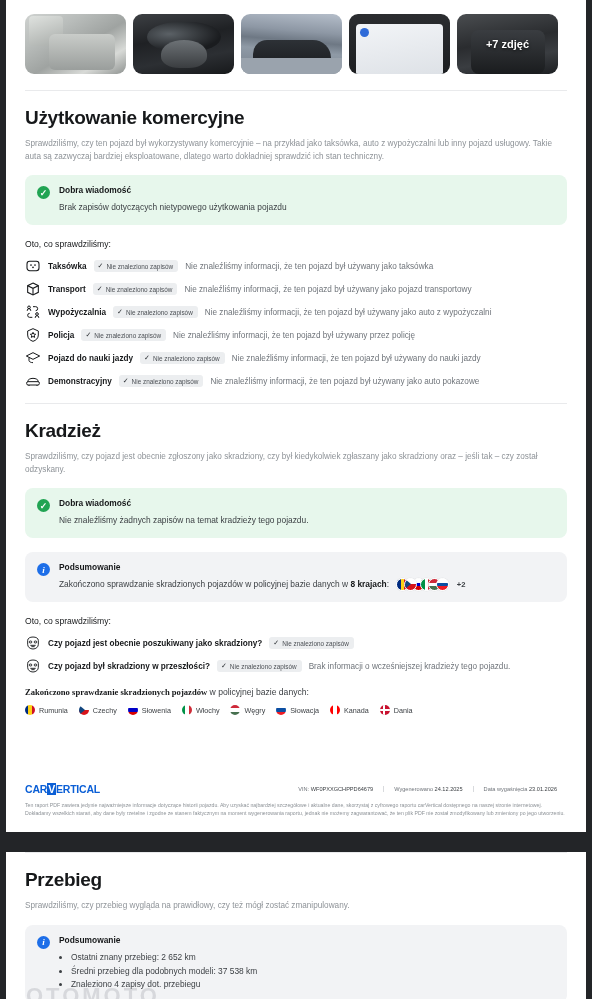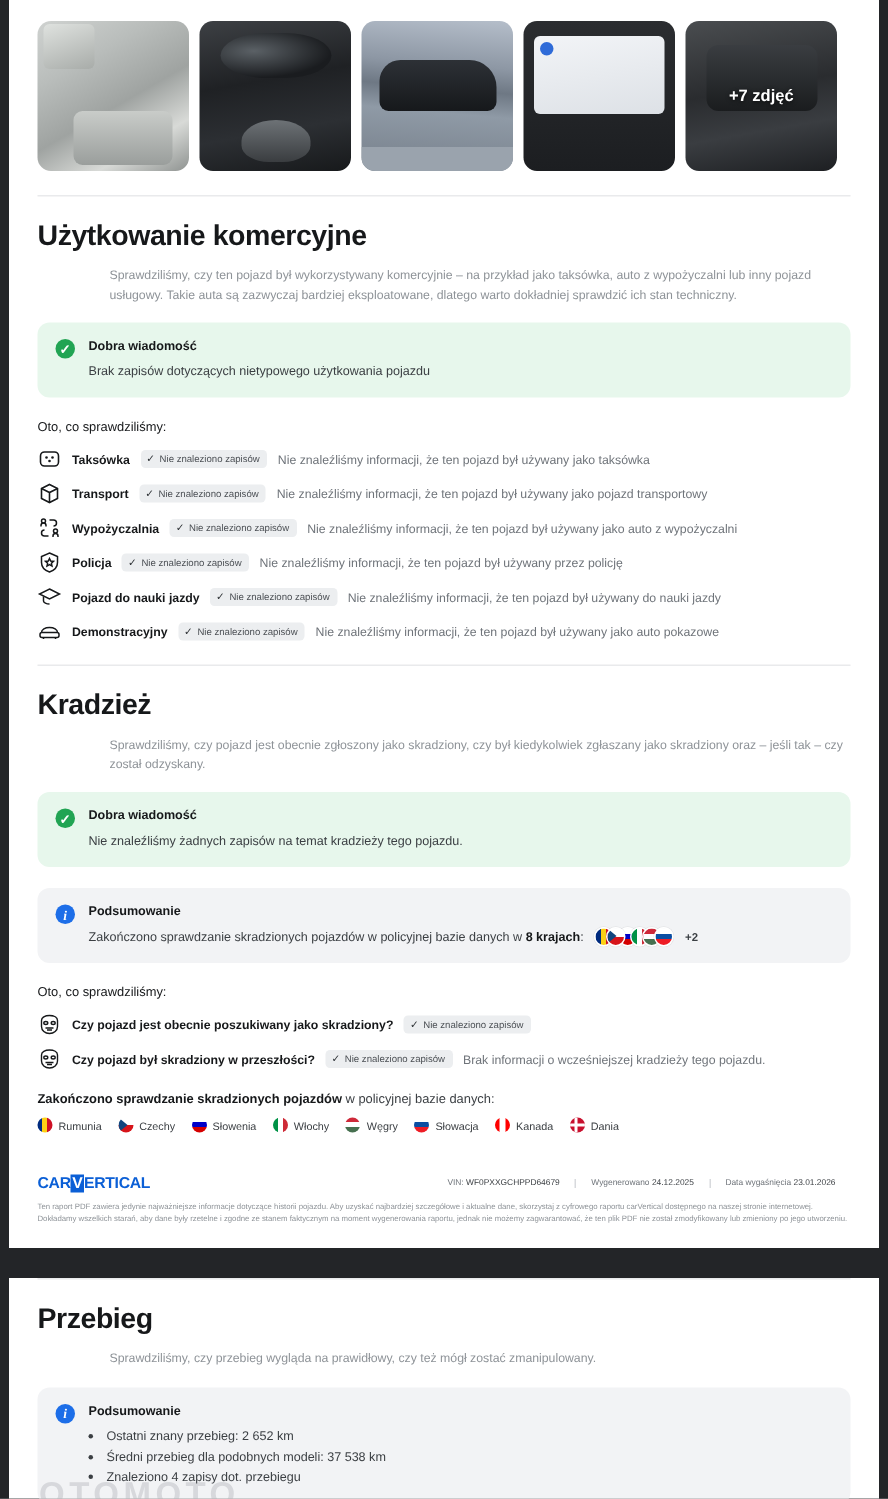--- a/index.html
+++ b/index.html
@@ -20,21 +20,21 @@
   .page-gap { height: 6px; background:#232528; }
   .page-2 { height: 161px; }
 
   
   .gallery {
     display: flex;
     gap: 7px;
     padding: 14px 19px 10px 19px;
   }
   .thumb {
-    width: 101px; height: 100px;
+    width: 101px; height: 60px;
     border-radius: 9px;
     overflow: hidden;
     position: relative;
     flex: 0 0 auto;
   }
   .thumb-1 { background: linear-gradient(150deg,#cfd2d0 0%,#b9bdbb 28%,#9fa3a1 55%,#d8dad7 78%,#8f9391 100%); }
   .thumb-1::before { content:""; position:absolute; left:4px; top:2px; width:34px; height:30px; background:linear-gradient(160deg,#dfe2df,#a8aca9); border-radius:4px;}
   .thumb-1::after { content:""; position:absolute; left:24px; bottom:4px; width:66px; height:36px; background:linear-gradient(180deg,#c9ccc9,#9a9e9c); border-radius:6px;}
   .thumb-2 { background: linear-gradient(170deg,#3d4044 0%,#1f2124 40%,#2c2f33 70%,#17191b 100%); }
   .thumb-2::before { content:""; position:absolute; left:14px; top:8px; width:74px; height:30px; border-radius:50%/60%; background:radial-gradient(ellipse at 30% 40%,#5b6166,#1a1c1f 70%); }
@@ -58,21 +58,21 @@
   .divider { height:1px; background:#e9eaec; margin: 6px 19px 0 19px; }
 
   .section { padding: 0 19px; }
   h2.section-title {
     font-size: 19px; font-weight: 700; color:#16181a;
     letter-spacing:-0.3px;
     margin: 16px 0 9px 0;
   }
   p.section-desc {
     font-size: 8.2px; color:#8e9398; line-height: 1.55;
-    margin-bottom: 12px; max-width: 548px; margin-left: 48px;
+    margin-bottom: 12px; max-width: 548px;
   }
 
   .callout {
     border-radius: 8px;
     padding: 10px 12px 11px 12px;
     display: flex; gap: 9px;
     margin-bottom: 14px;
   }
   .callout-good { background:#e7f7ec; }
   .callout-info { background:#f2f3f5; }
@@ -107,21 +107,21 @@
     display:inline-flex; align-items:center; gap:3px;
     white-space:nowrap;
   }
   .pill .tick { font-size:7px; color:#2c3034; }
   .row-note { font-size:8.2px; color:#6f747a; white-space:nowrap; }
 
   .section-sep { height:1px; background:#e9eaec; margin: 14px 0 0 0; }
 
   .flags-line { margin-top: 13px; }
   .flags-title { font-size:8.6px; color:#3b3f43; margin-bottom:8px; }
-  .flags-title b { font-weight:700; color:#16181a; }
+  .flags-title b { font-weight:700; color:#16181a;font-family:Liberation Serif, serif; }
   .flag-list { display:flex; align-items:flex-start; gap:11px; flex-wrap:wrap; }
   .flag-item { display:flex; align-items:center; gap:4px; }
   .flag-item span { font-size:7.2px; color:#3b3f43; }
   .flag {
     width:10px; height:10px; border-radius:50%;
     flex:0 0 auto; overflow:hidden; display:block;
   }
   .f-ro { background:linear-gradient(90deg,#002b7f 33.3%,#fcd116 33.3% 66.6%,#ce1126 66.6%); }
   .f-cz { background:linear-gradient(180deg,#fff 50%,#d7141a 50%); position:relative; }
   .f-cz::after{content:"";position:absolute;left:0;top:0;width:0;height:0;border-top:5px solid transparent;border-bottom:5px solid transparent;border-left:6px solid #11457e;}

